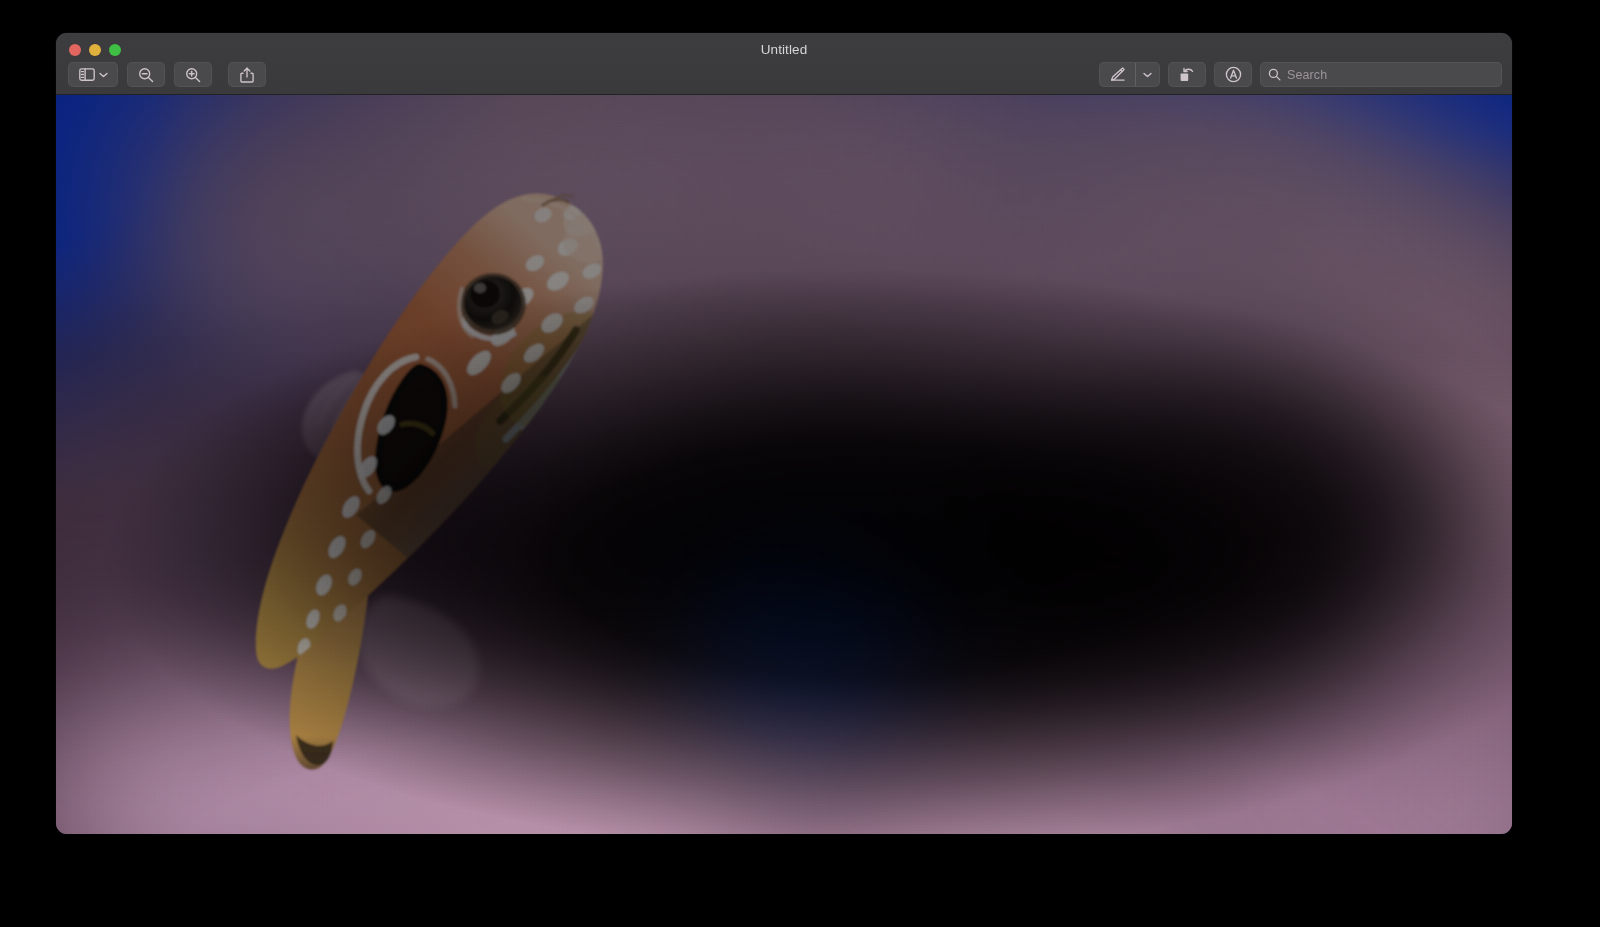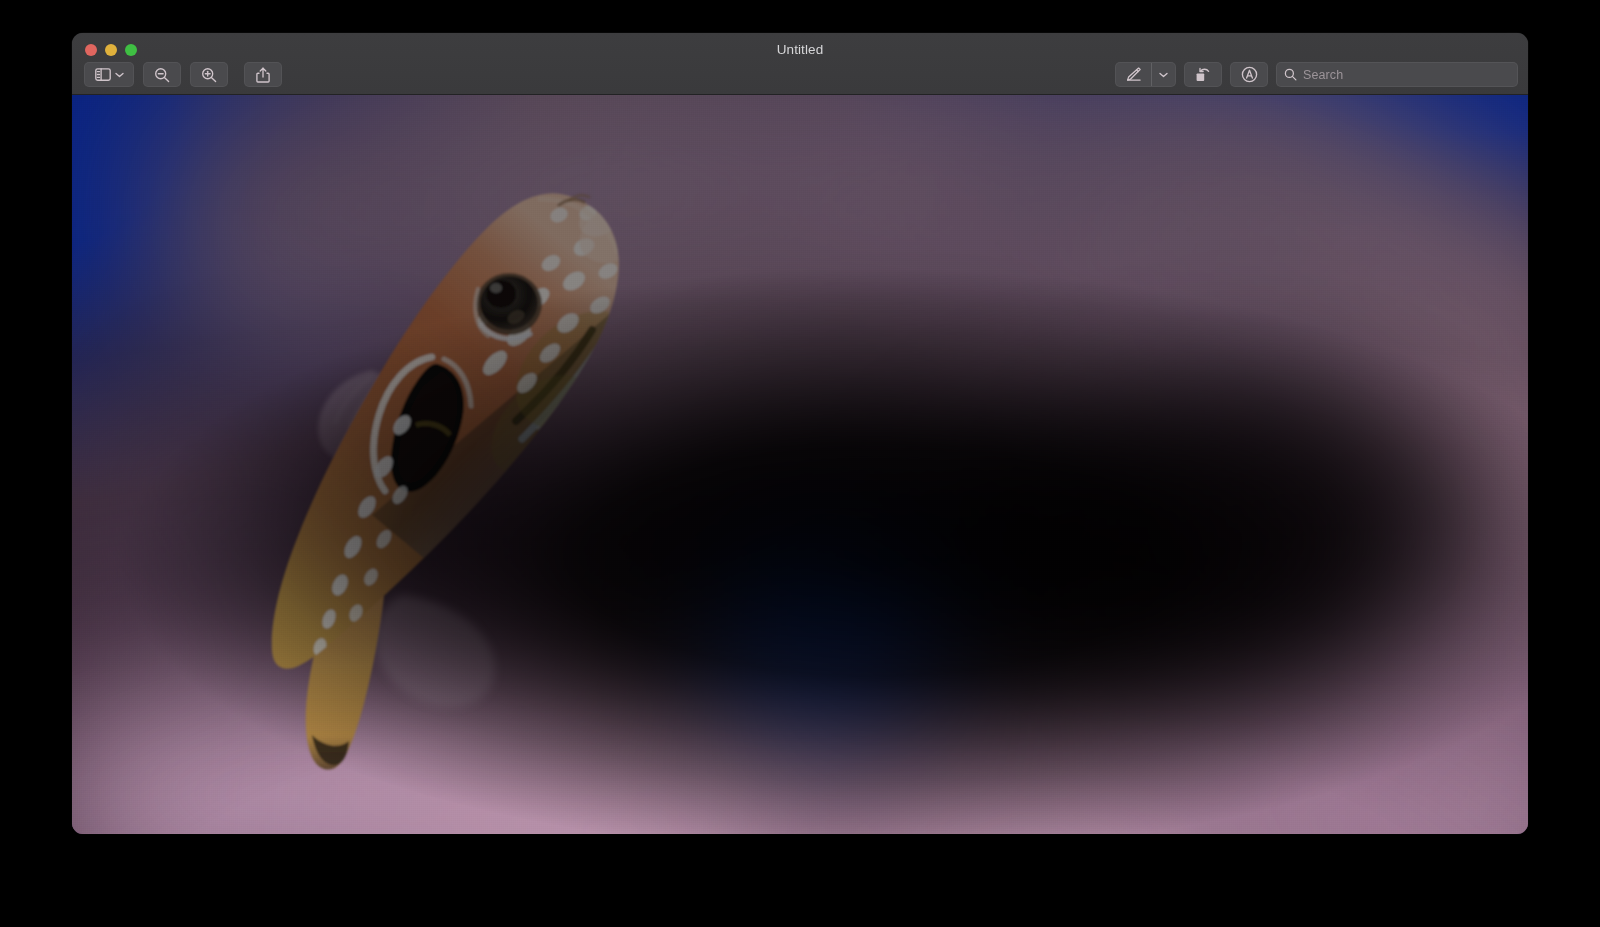--- a/index.html
+++ b/index.html
@@ -25,21 +25,20 @@
     left: 56px;
     top: 33px;
     width: 1456px;
     height: 801px;
     border-radius: 11px;
     overflow: hidden;
     background: #3a3a3c;
     box-shadow: 0 26px 70px rgba(0,0,0,0.95),
                 0 8px 30px rgba(0,0,0,0.9),
                 0 0 0 0.5px rgba(255,255,255,0.10);
-    margin-left: 16px;
   }
 
   
   #titlebar {
     position: relative;
     height: 62px;
     background: linear-gradient(to bottom, #3d3d3f 0%, #3a3a3c 100%);
     border-bottom: 0.5px solid #222224;
   }
 

